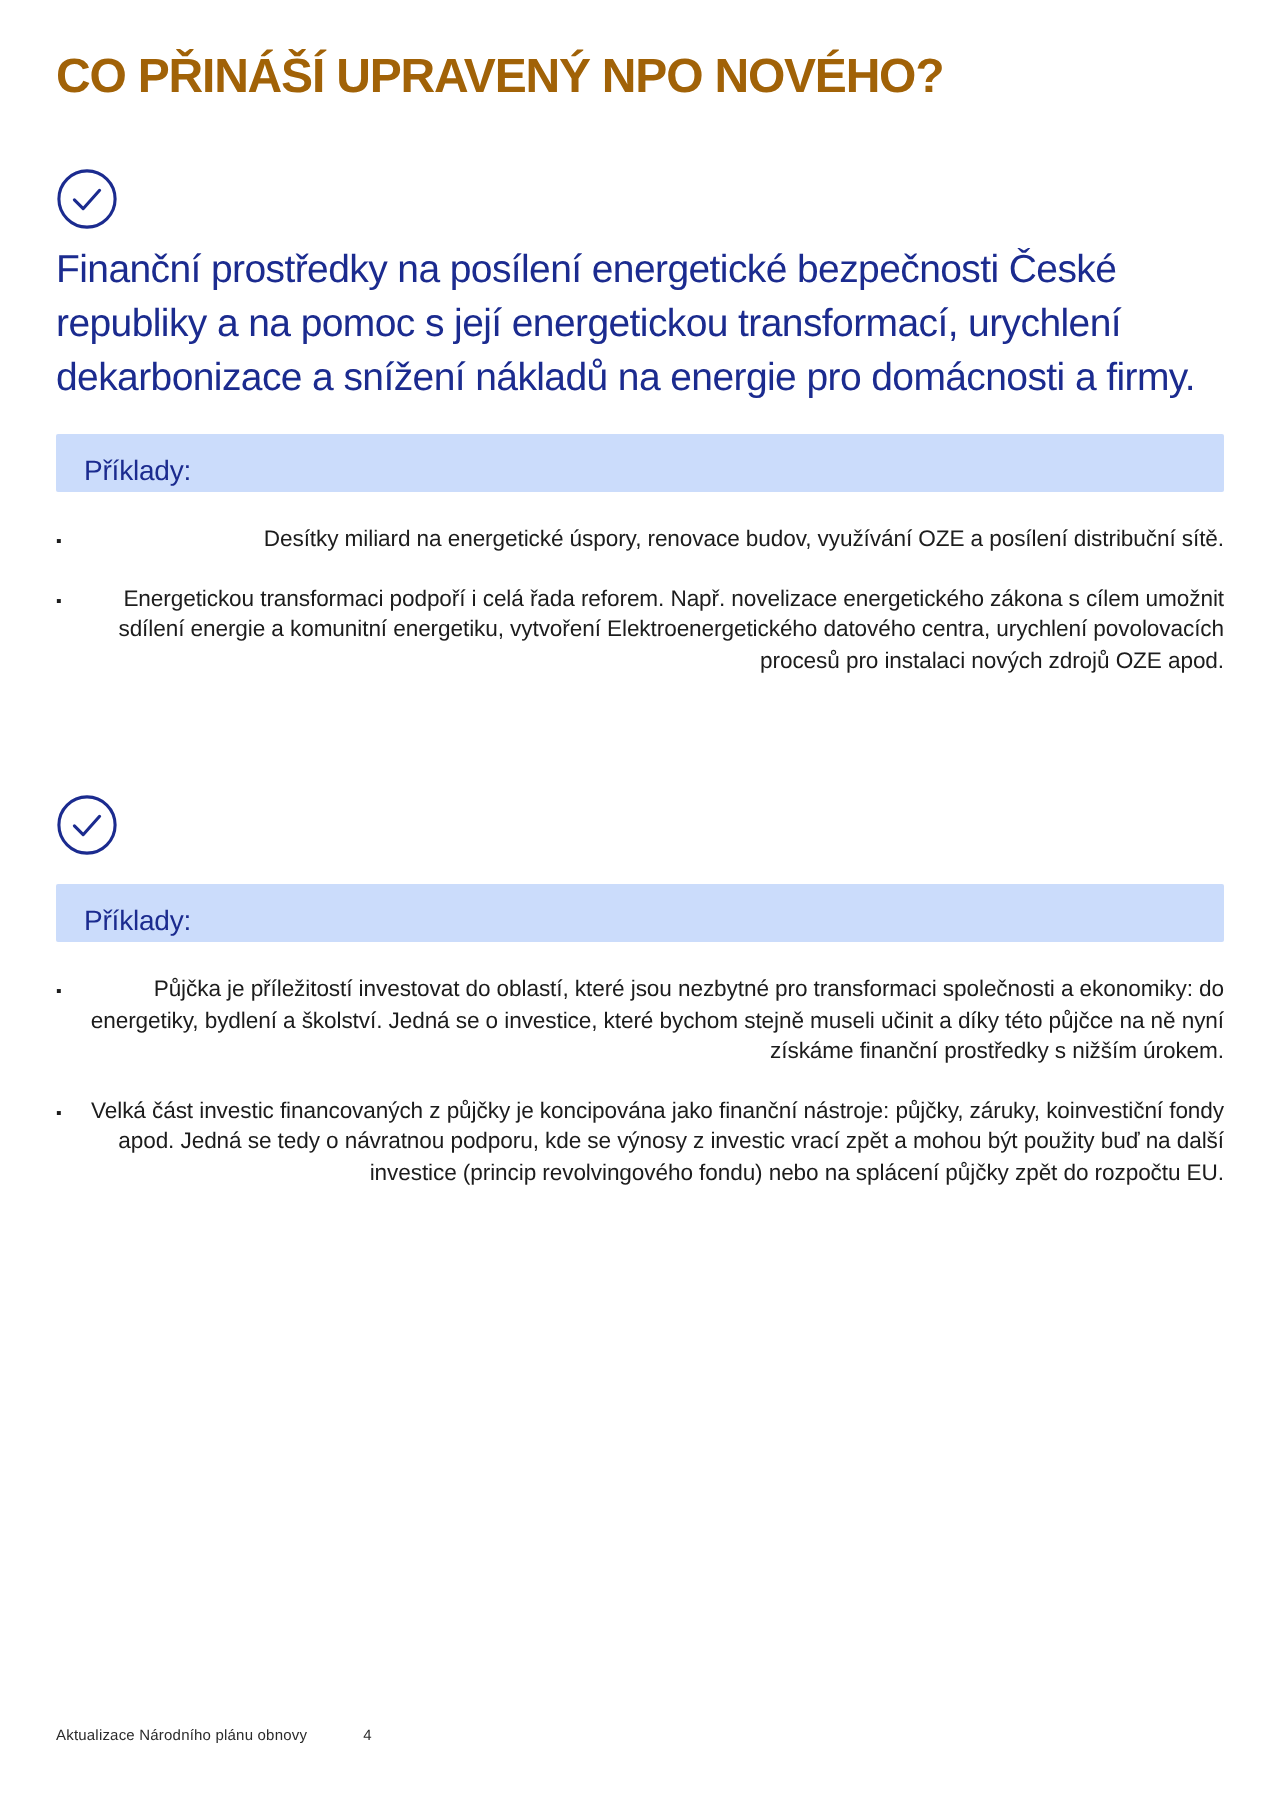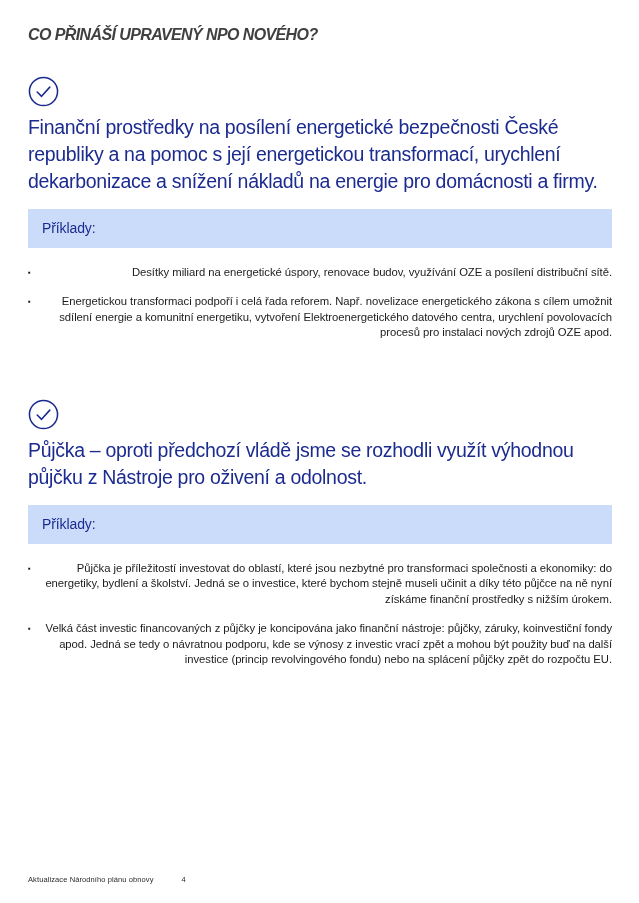--- a/index.html
+++ b/index.html
@@ -8,45 +8,44 @@
     width: 639px; height: 903px;
     position: relative;
     overflow: hidden;
     font-family: "Liberation Sans", sans-serif;
   }
   .page {
     position: absolute; inset: 0;
     padding: 26px 27px 0 28px;
   }
   .page-title {
-    color: #404040;
-    font-size: 16px;
+    color: #a16207;
+    font-size: 24px;
     font-weight: 600;
     letter-spacing: -0.6px;
     line-height: 1.1;
-    font-style: italic;
   }
   .section-1 { margin-top: 32px; }
   .section-2 { margin-top: 58px; }
   .check-icon { display: block; width: 31px; height: 31px; }
   .lead {
     margin-top: 7px;
     color: #1b2b8f;
     font-size: 19.5px;
     font-weight: 500;
     letter-spacing: -0.3px;
     line-height: 27px;
     max-width: 584px;
   }
   .examples-box {
     margin-top: 14px;
     width: 584px;
     background: #cbdcfb;
     border-radius: 1px;
-    padding: 10px 14px 11px 14px;
+    padding: 10px 14px 1px 14px;
   }
   .examples-label {
     color: #1b2b8f;
     font-size: 14px;
     font-weight: 500;
     letter-spacing: -0.1px;
   }
   .bullets { margin-top: 17px; width: 584px; }
   .bullet {
     color: #1c1c1c;
@@ -61,21 +60,21 @@
   .bullet::before {
     content: "▪";
     position: absolute;
     left: 0; top: 0;
     font-size: 8px;
     line-height: 15.5px;
     color: #1c1c1c;
   }
   .footer {
     position: absolute;
-    left: 28px; right: 27px; bottom: 19px;
+    left: 28px; right: 27px; bottom: 31px;
     display: flex;
     align-items: baseline;
     color: #2a2a2a;
     font-size: 7.5px;
     letter-spacing: 0.1px;
     gap: 28px;
   }
 </style>
 </head>
 <body>
@@ -97,21 +96,20 @@
       <p class="bullet">Desítky miliard na energetické úspory, renovace budov, využívání OZE a posílení distribuční sítě.</p>
       <p class="bullet">Energetickou transformaci podpoří i celá řada reforem. Např. novelizace energetického zákona s cílem umožnit sdílení energie a komunitní energetiku, vytvoření Elektroenergetického datového centra, urychlení povolovacích procesů pro instalaci nových zdrojů OZE apod.</p>
     </div>
   </section>
 
   <section class="section-2">
     <svg class="check-icon" viewBox="0 0 32 32" fill="none" xmlns="http://www.w3.org/2000/svg">
       <circle cx="16" cy="16" r="14.5" stroke="#1b2b8f" stroke-width="1.6"></circle>
       <path d="M9.5 16.5 L14 21 L22.5 11.5" stroke="#1b2b8f" stroke-width="1.6" stroke-linecap="round" stroke-linejoin="round"></path>
     </svg>
-    <p class="lead">Půjčka – oproti předchozí vládě jsme se rozhodli využít výhodnou půjčku z Nástroje pro oživení a odolnost.</p>
     <div class="examples-box">
       <span class="examples-label">Příklady:</span>
     </div>
     <div class="bullets">
       <p class="bullet">Půjčka je příležitostí investovat do oblastí, které jsou nezbytné pro transformaci společnosti a ekonomiky: do energetiky, bydlení a školství. Jedná se o investice, které bychom stejně museli učinit a díky této půjčce na ně nyní získáme finanční prostředky s nižším úrokem.</p>
       <p class="bullet">Velká část investic financovaných z půjčky je koncipována jako finanční nástroje: půjčky, záruky, koinvestiční fondy apod. Jedná se tedy o návratnou podporu, kde se výnosy z investic vrací zpět a mohou být použity buď na další investice (princip revolvingového fondu) nebo na splácení půjčky zpět do rozpočtu EU.</p>
     </div>
   </section>
 
   <footer class="footer">

